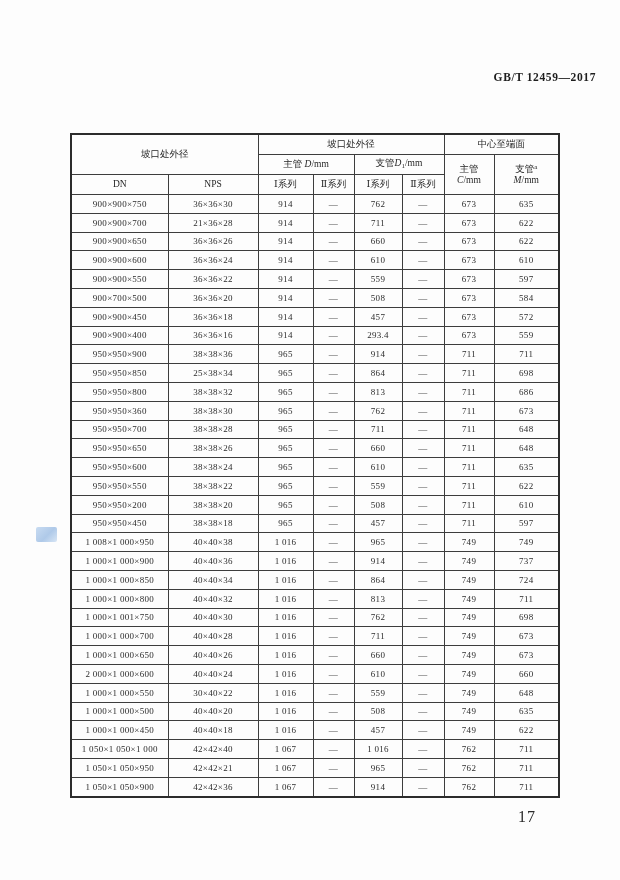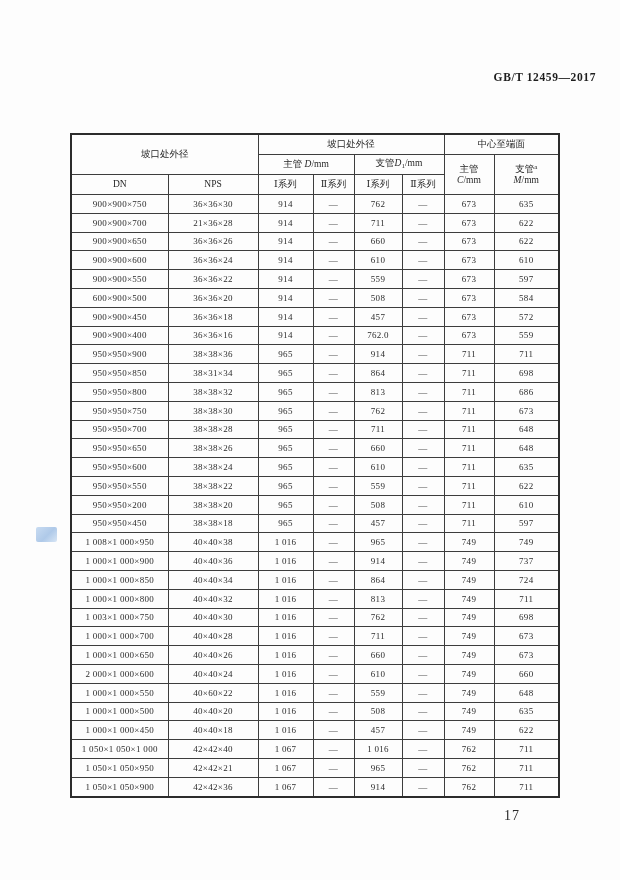--- a/index.html
+++ b/index.html
@@ -76,22 +76,22 @@
     font-size: 7px;
     vertical-align: -2px;
   }
   table.dim-table sup {
     font-size: 7px;
     vertical-align: 3px;
   }
   .page-number {
     position: absolute;
     top: 808px;
-    left: 504px;
-    font-size: 14px;
+    left: 518px;
+    font-size: 16px;
     color: #2b2b2b;
     letter-spacing: 1px;
   }
   .watermark {
     position: absolute;
     left: 36px;
     top: 527px;
     width: 21px;
     height: 15px;
     border-radius: 2px;
@@ -184,21 +184,21 @@
           <td>900×900×550</td>
           <td>36×36×22</td>
           <td>914</td>
           <td>—</td>
           <td>559</td>
           <td>—</td>
           <td>673</td>
           <td>597</td>
         </tr>
         <tr>
-          <td>600×900×500</td>
+          <td>900×700×500</td>
           <td>36×36×20</td>
           <td>914</td>
           <td>—</td>
           <td>508</td>
           <td>—</td>
           <td>673</td>
           <td>584</td>
         </tr>
         <tr>
           <td>900×900×450</td>
@@ -208,57 +208,57 @@
           <td>457</td>
           <td>—</td>
           <td>673</td>
           <td>572</td>
         </tr>
         <tr>
           <td>900×900×400</td>
           <td>36×36×16</td>
           <td>914</td>
           <td>—</td>
-          <td>762.0</td>
+          <td>293.4</td>
           <td>—</td>
           <td>673</td>
           <td>559</td>
         </tr>
         <tr>
           <td>950×950×900</td>
           <td>38×38×36</td>
           <td>965</td>
           <td>—</td>
           <td>914</td>
           <td>—</td>
           <td>711</td>
           <td>711</td>
         </tr>
         <tr>
           <td>950×950×850</td>
-          <td>38×31×34</td>
+          <td>25×38×34</td>
           <td>965</td>
           <td>—</td>
           <td>864</td>
           <td>—</td>
           <td>711</td>
           <td>698</td>
         </tr>
         <tr>
           <td>950×950×800</td>
           <td>38×38×32</td>
           <td>965</td>
           <td>—</td>
           <td>813</td>
           <td>—</td>
           <td>711</td>
           <td>686</td>
         </tr>
         <tr>
-          <td>950×950×750</td>
+          <td>950×950×360</td>
           <td>38×38×30</td>
           <td>965</td>
           <td>—</td>
           <td>762</td>
           <td>—</td>
           <td>711</td>
           <td>673</td>
         </tr>
         <tr>
           <td>950×950×700</td>
@@ -354,21 +354,21 @@
           <td>1 000×1 000×800</td>
           <td>40×40×32</td>
           <td>1 016</td>
           <td>—</td>
           <td>813</td>
           <td>—</td>
           <td>749</td>
           <td>711</td>
         </tr>
         <tr>
-          <td>1 003×1 000×750</td>
+          <td>1 000×1 001×750</td>
           <td>40×40×30</td>
           <td>1 016</td>
           <td>—</td>
           <td>762</td>
           <td>—</td>
           <td>749</td>
           <td>698</td>
         </tr>
         <tr>
           <td>1 000×1 000×700</td>
@@ -395,21 +395,21 @@
           <td>40×40×24</td>
           <td>1 016</td>
           <td>—</td>
           <td>610</td>
           <td>—</td>
           <td>749</td>
           <td>660</td>
         </tr>
         <tr>
           <td>1 000×1 000×550</td>
-          <td>40×60×22</td>
+          <td>30×40×22</td>
           <td>1 016</td>
           <td>—</td>
           <td>559</td>
           <td>—</td>
           <td>749</td>
           <td>648</td>
         </tr>
         <tr>
           <td>1 000×1 000×500</td>
           <td>40×40×20</td>

